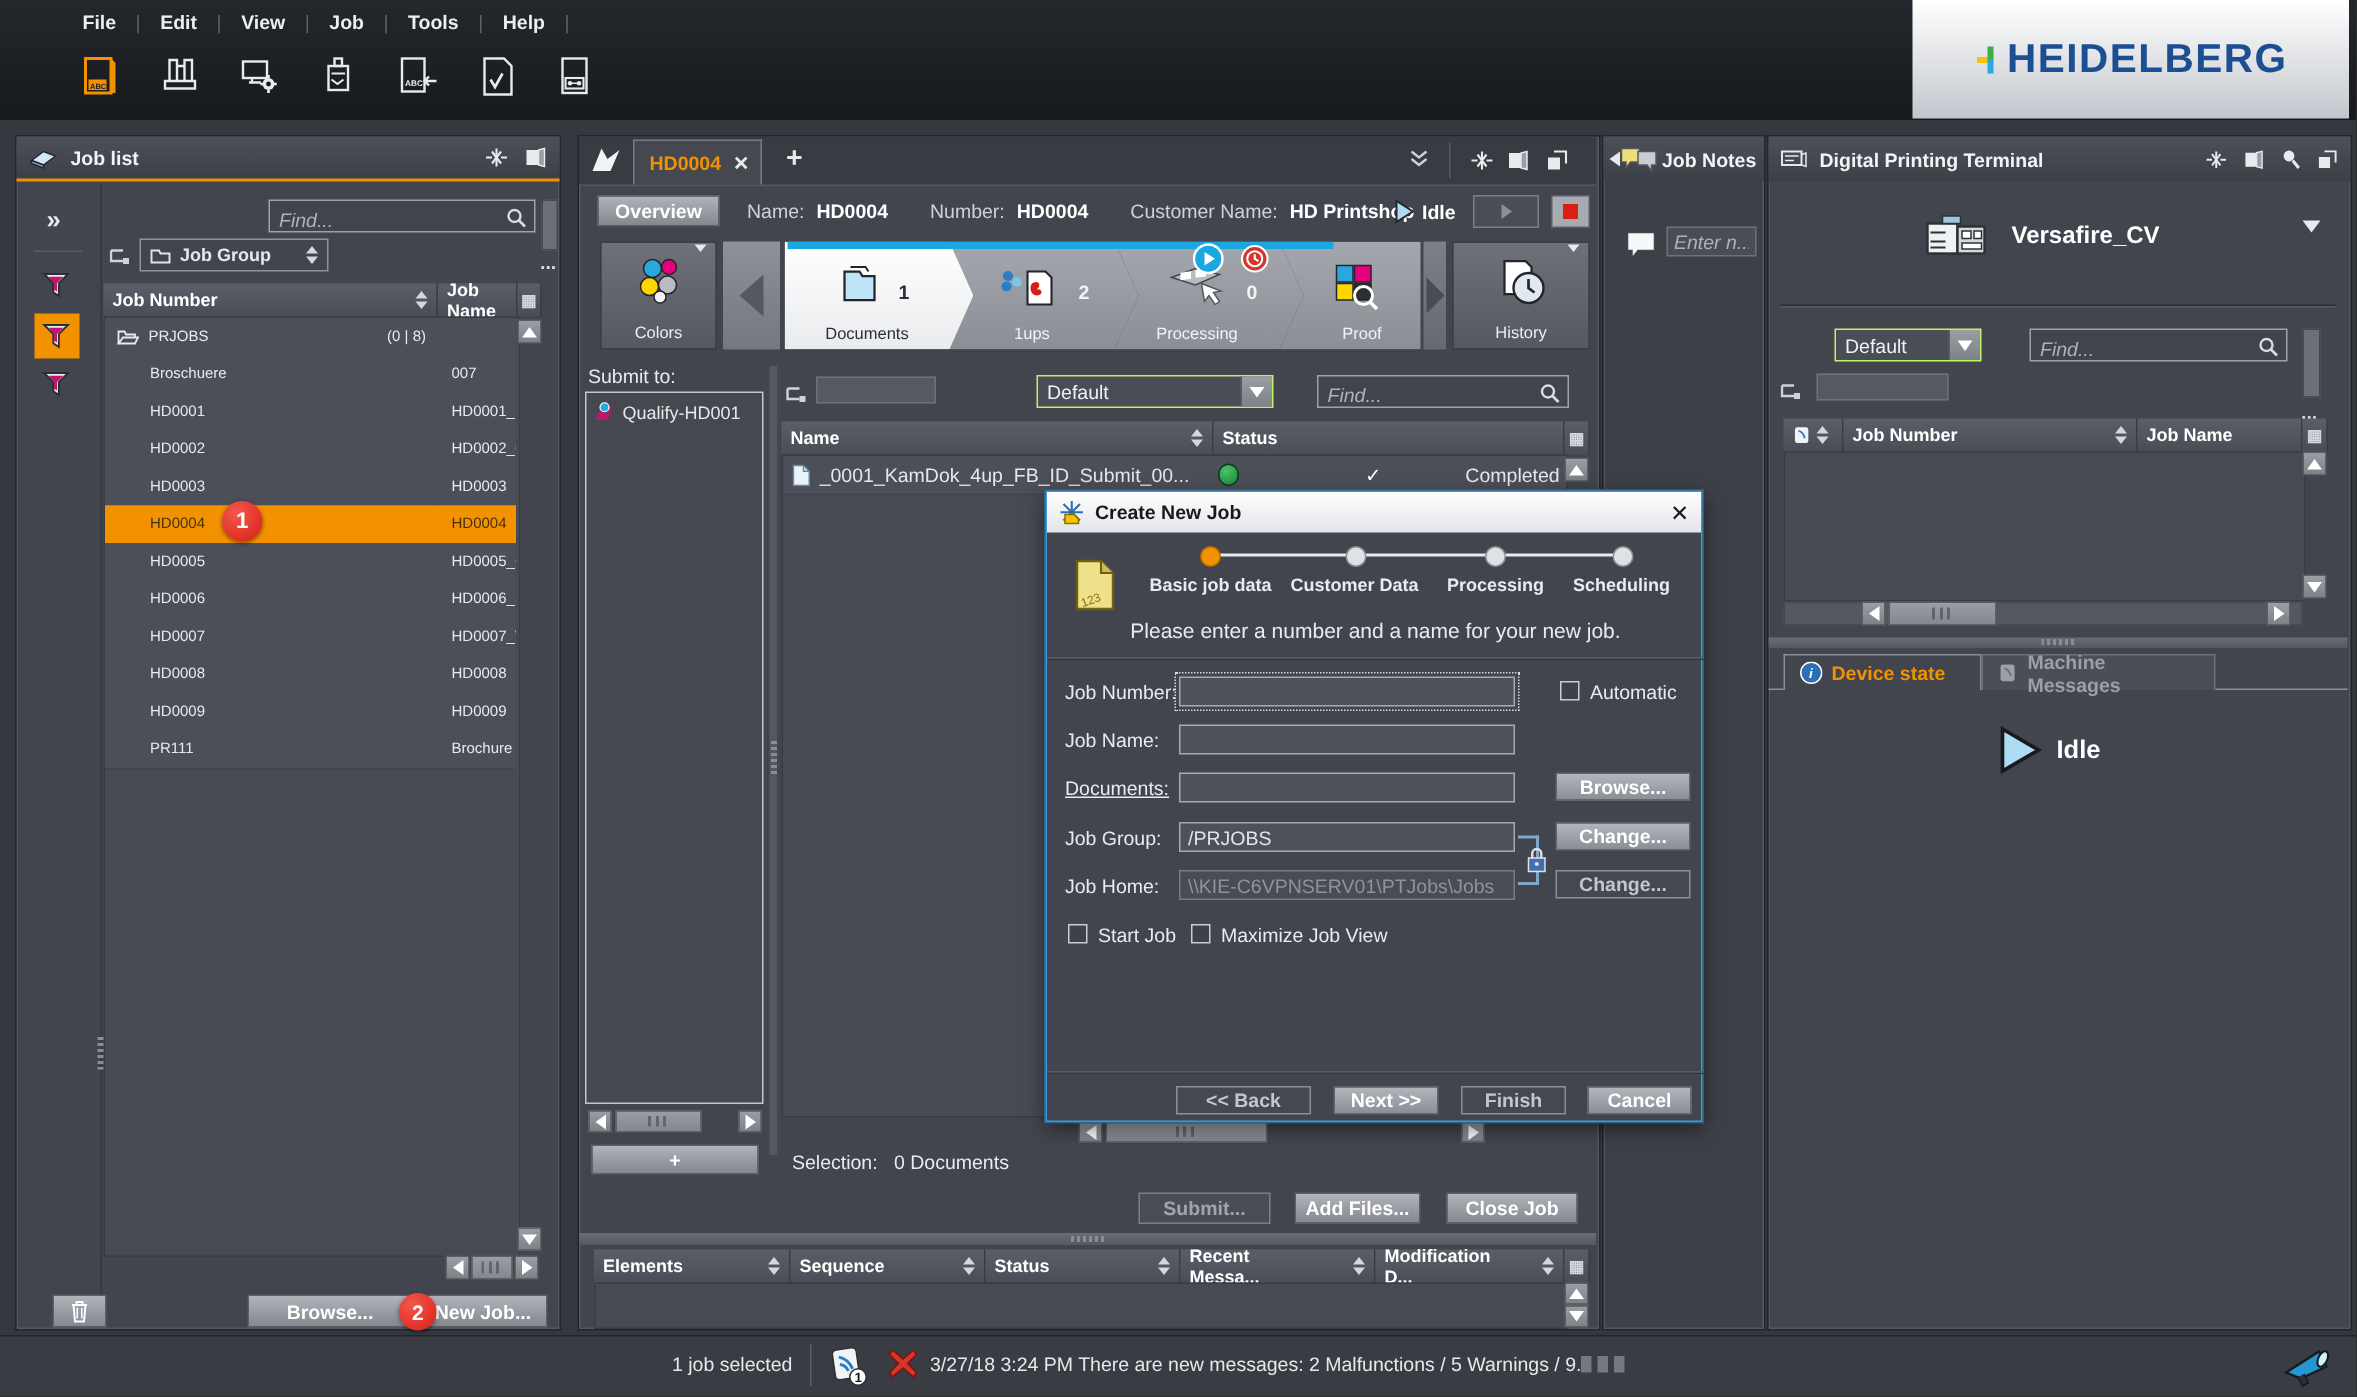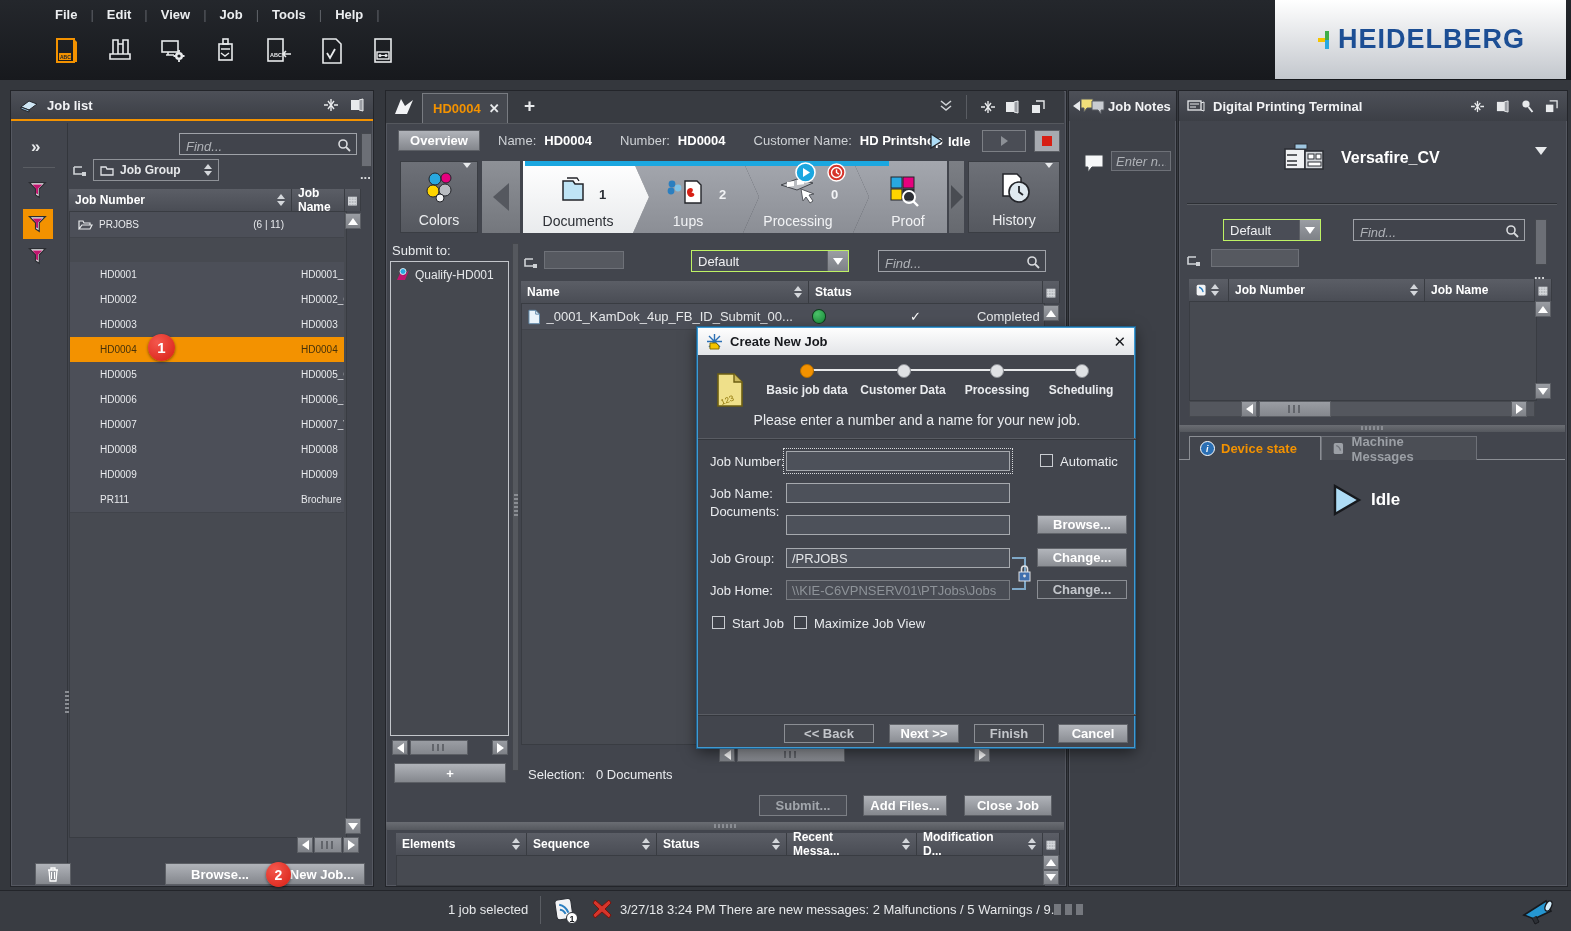--- a/index.html
+++ b/index.html
@@ -49,21 +49,21 @@
   .tri.dn{border-left:5px solid transparent;border-right:5px solid transparent;border-top:7px solid #fff;}
   .tri.lf{border-top:5px solid transparent;border-bottom:5px solid transparent;border-right:7px solid #fff;}
   .tri.rt{border-top:5px solid transparent;border-bottom:5px solid transparent;border-left:7px solid #fff;}
   .thumb{position:absolute;background:linear-gradient(#9a9da3,#84878d);border:1px solid #5c5f65;box-sizing:border-box;}
   .thumb:after{content:"";position:absolute;left:50%;top:3px;bottom:3px;width:14px;transform:translateX(-50%);background:repeating-linear-gradient(90deg,#62656b 0 2px,transparent 2px 5px);}
   .track{position:absolute;background:#54575e;border:1px solid #45484e;box-sizing:border-box;}
   
   .step{position:absolute;top:0;width:126px;height:72px;clip-path:polygon(0 0,110px 0,126px 50%,110px 100%,0 100%,16px 50%);background:linear-gradient(#a4a7ae,#8b8e95);}
   .step.first{clip-path:polygon(0 0,110px 0,126px 50%,110px 100%,0 100%);}
   .step.active{background:linear-gradient(#ffffff,#e9ebed);}
-  .steplbl{position:absolute;bottom:4px;left:0;width:110px;text-align:center;font-size:14px;color:#f2f3f5;}
+  .steplbl{position:absolute;bottom:4px;left:0;width:110px;text-align:center;font-size:11px;color:#f2f3f5;}
   .step.active .steplbl{color:#2c2f35;}
   .stepcount{position:absolute;top:26px;font-size:13px;font-weight:bold;color:#f2f3f5;}
   .step.active .stepcount{color:#2c2f35;}
   .navchev{position:absolute;top:0;height:72px;display:flex;align-items:center;justify-content:center;background:linear-gradient(#8e9197,#74777d);}
   .wfbtn{position:absolute;top:0;width:78px;height:72px;background:linear-gradient(#6e7178,#55585f);border:1px solid #3a3d43;box-sizing:border-box;}
   .wfbtn .steplbl{width:100%;color:#eceef0;}
   
   .callout{position:absolute;border-radius:50%;background:radial-gradient(circle at 35% 30%,#f4574d,#d71f14);color:#fff;font-weight:bold;display:flex;align-items:center;justify-content:center;box-shadow:0 1px 3px rgba(0,0,0,.5);z-index:90;}
   .dot{border-radius:50%;position:absolute;}
   .greendot{width:13px;height:13px;border-radius:50%;background:radial-gradient(circle at 35% 30%,#4cc26a,#168a38);border:1px solid #0e3a1c;}
@@ -229,24 +229,28 @@
     <div class="abs th" style="left:334px;top:98px;width:16px;justify-content:center;padding:0;">
         <span class="cfg">▦</span>
       </div>
     <div class="tbody" style="left:58px;top:120px;width:276px;height:625px;">
       <div class="jrow" style="top:0;">
         <span class="jcell" style="left:0;width:222px;display:flex;align-items:center;gap:6px;">
           <svg width="15" height="11" viewBox="0 0 15 11">
               <path d="M1 10V2h4l1 2h6v2M1 10h11l2-4H4z" fill="none" stroke="#e8eaec" stroke-width="1.2"></path>
             </svg>
           <span>PRJOBS</span>
-          <span style="margin-left:auto;">(6 | 11)</span>
+          <span style="margin-left:auto;">(0 | 8)</span>
         </span>
         <span class="jcell" style="left:223px;width:51px;"></span>
       </div>
+      <div class="jrow" style="top:25px;">
+          <span class="jcell" style="left:0;width:222px;padding-left:30px;">Broschuere</span>
+          <span class="jcell" style="left:223px;width:51px;">007</span>
+        </div>
       <div class="jrow" style="top:50px;">
           <span class="jcell" style="left:0;width:222px;padding-left:30px;">HD0001</span>
           <span class="jcell" style="left:223px;width:51px;">HD0001_I</span>
         </div>
       <div class="jrow" style="top:75px;">
           <span class="jcell" style="left:0;width:222px;padding-left:30px;">HD0002</span>
           <span class="jcell" style="left:223px;width:51px;">HD0002_C</span>
         </div>
       <div class="jrow" style="top:100px;">
           <span class="jcell" style="left:0;width:222px;padding-left:30px;">HD0003</span>
@@ -737,21 +741,21 @@
         </svg></span>
     <span class="lbl" style="left:0;top:84px;width:438px;text-align:center;font-size:14px;">Please enter a number and a name for your new job.</span>
     <div class="abs" style="left:0;top:110px;width:438px;border-top:1px solid #595c63;box-shadow:0 1px 0 #34373d;"></div>
 
     <span class="lbl" style="left:12px;top:126px;">Job Number:</span>
     <input class="din focus" style="left: 88px; top: 123px; width: 224px;" readonly="">
     <span class="cb" style="left:342px;top:126px;"></span>
     <span class="lbl" style="left:362px;top:126px;">Automatic</span>
     <span class="lbl" style="left:12px;top:158px;">Job Name:</span>
     <input class="din" style="left: 88px; top: 155px; width: 224px;" readonly="">
-    <span class="lbl" style="left:12px;top:176px;">Documents:</span>
+    <span class="lbl" style="left:12px;top:190px;text-decoration:underline;">Documents:</span>
     <input class="din" style="left: 88px; top: 187px; width: 224px;" readonly="">
     <div class="dlgbtn en" style="left:339px;top:187px;width:90px;">Browse...</div>
     <span class="lbl" style="left:12px;top:223px;">Job Group:</span>
     <input class="din" style="left: 88px; top: 220px; width: 224px;" readonly="" value="/PRJOBS">
     <div class="dlgbtn en" style="left:339px;top:220px;width:90px;">Change...</div>
     <span class="lbl" style="left:12px;top:255px;">Job Home:</span>
     <input class="din" style="left: 88px; top: 252px; width: 224px;" disabled="" value="\\KIE-C6VPNSERV01\PTJobs\Jobs">
     <div class="dlgbtn di" style="left:339px;top:252px;width:90px;">Change...</div>
 
     <div class="abs" style="left:314px;top:229px;width:14px;border-top:2px solid #7fa8c8;"></div>

